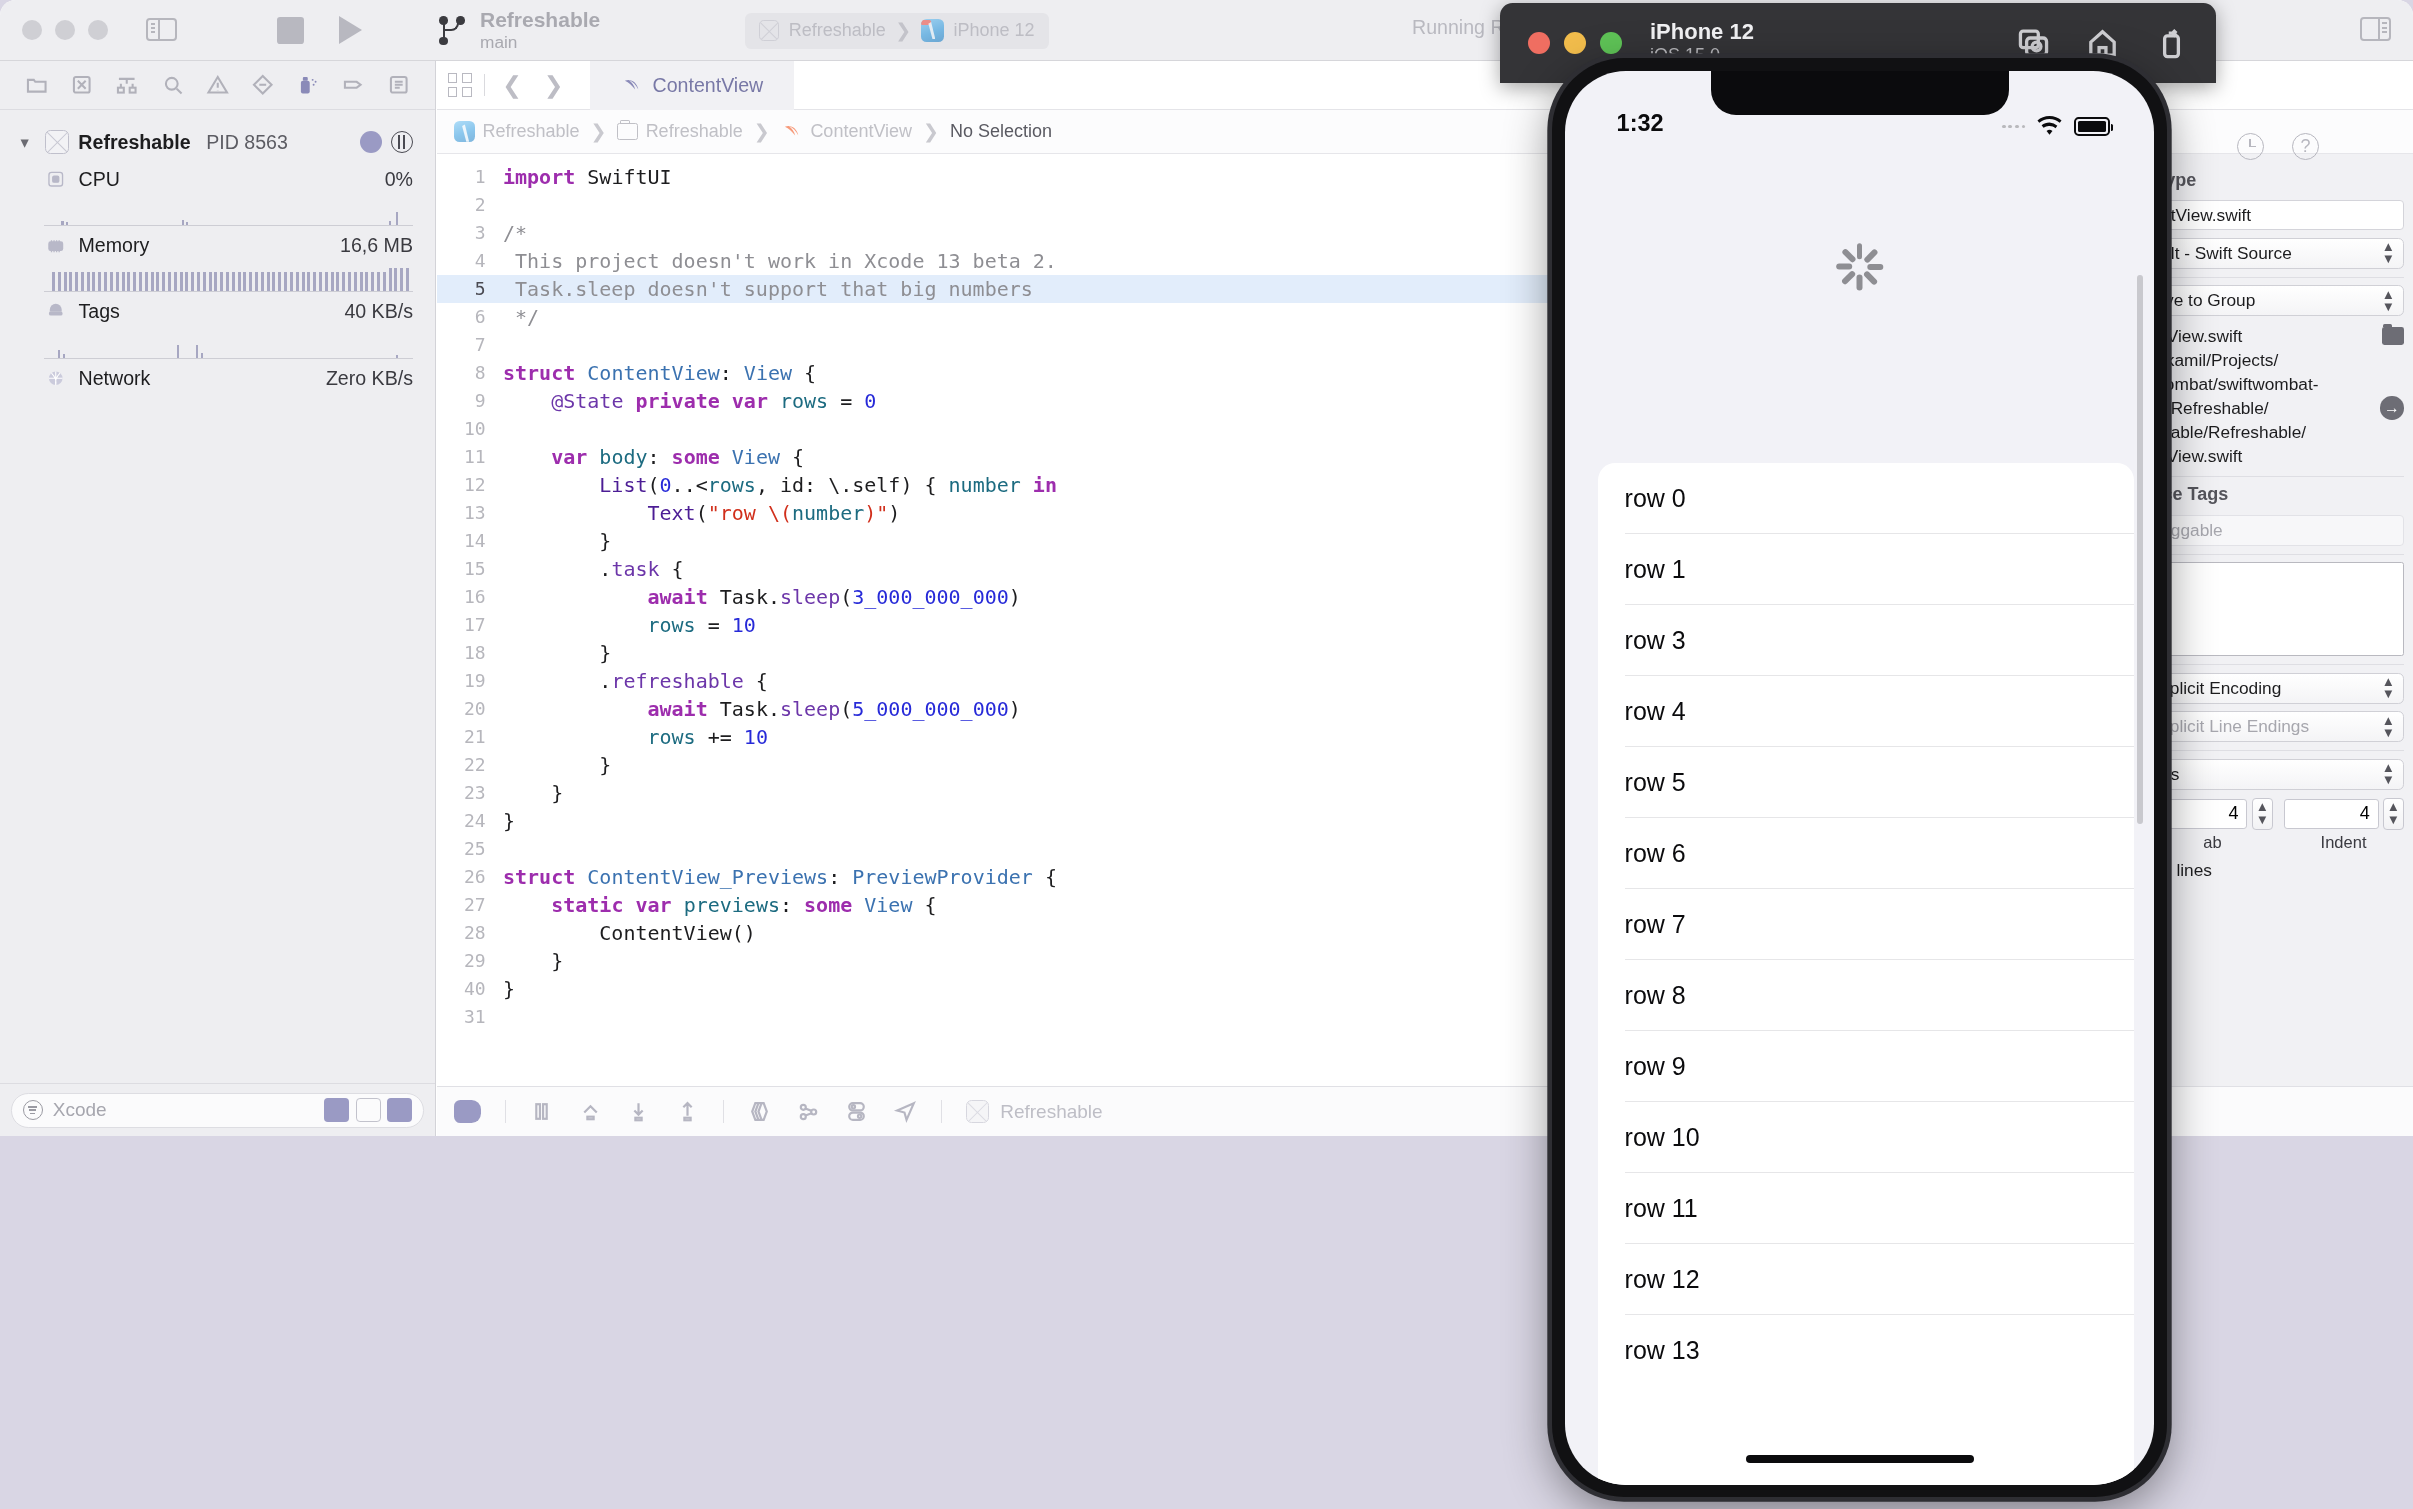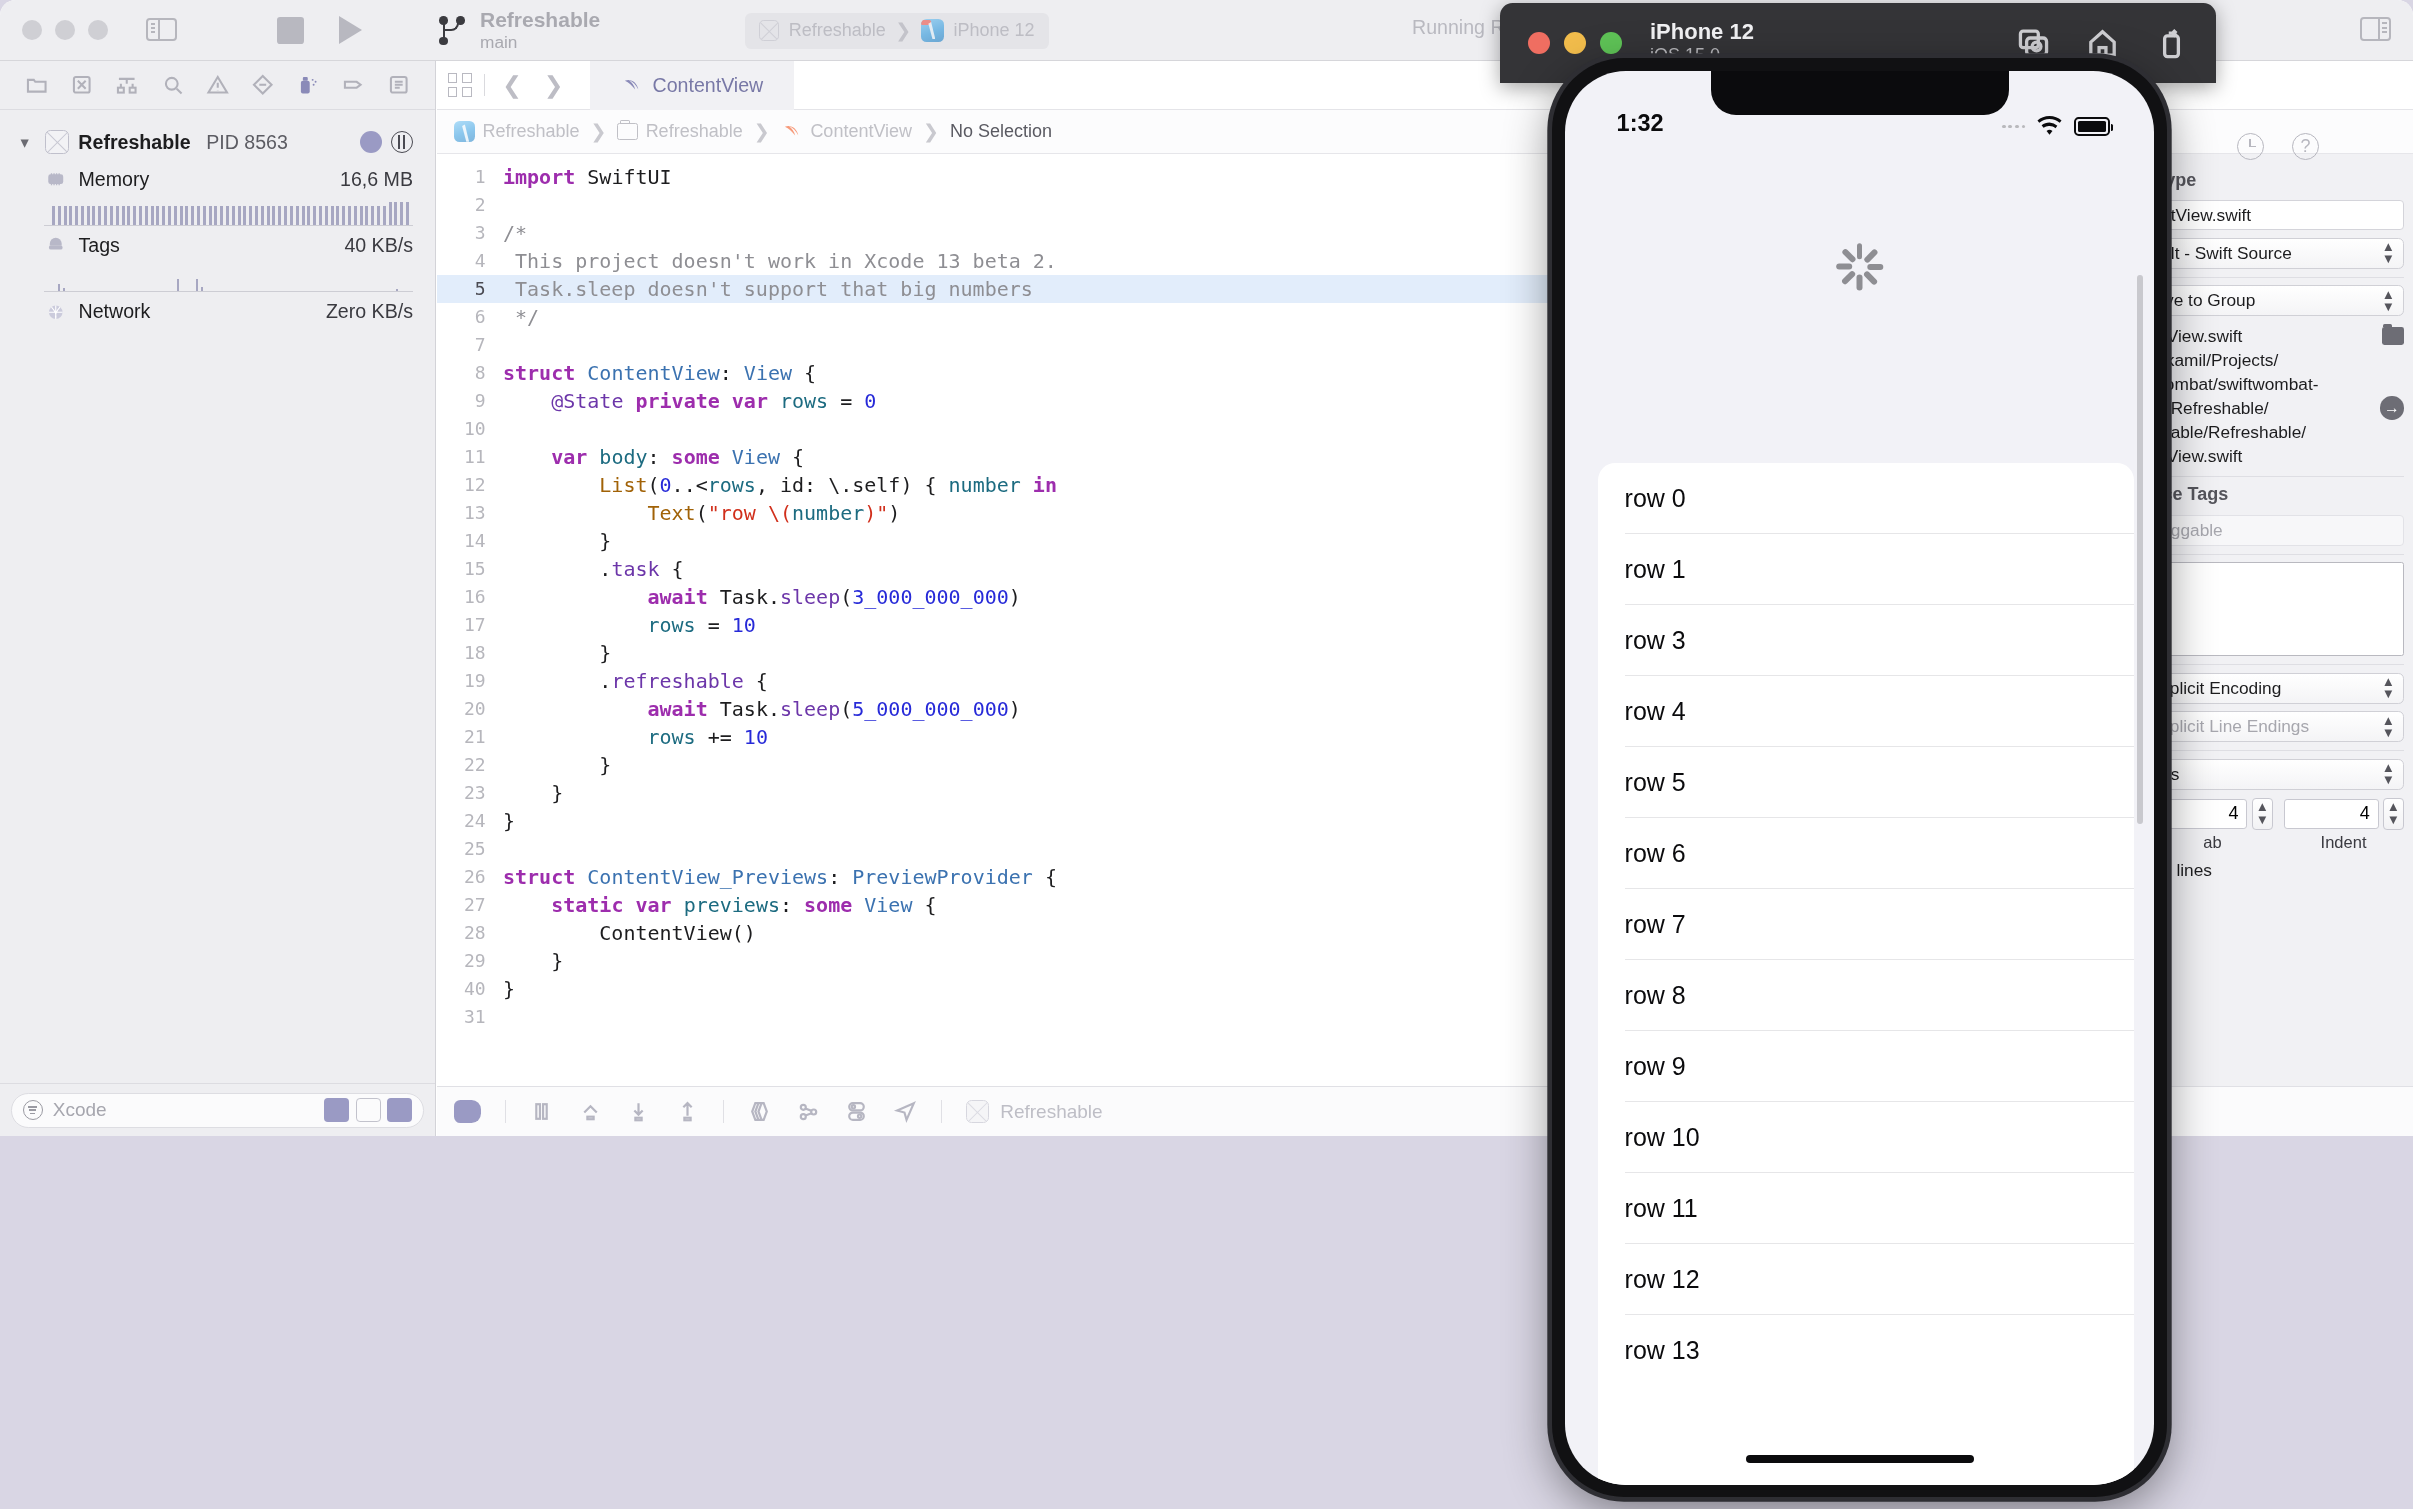--- a/index.html
+++ b/index.html
@@ -204,21 +204,21 @@
   .cline { display: flex; height: 28px; align-items: center; }
   .cline.hl { background: #e2edfb; }
   .gut { width: 66px; text-align: right; padding-right: 17.3px; color: #b6b6bc; font-size: 18px; flex: none; }
   .cline.hl .gut { color: #4a4a52; }
   .ctext { white-space: pre; color: #1d1d1f; }
   .kw { color: #9d2dad; font-weight: bold; }
   .ty { color: #3b72b0; }
   .cm { color: #8e8e93; }
   .st { color: #d12f1b; }
   .nm { color: #272ad8; }
-  .fn { color: #a16207; }
+  .fn { color: #4c1d95; }
   .mt { color: #6c36a9; }
   .vr { color: #1c6b80; }
   .pl { color: #1d1d1f; }
 
   .debug-bar {
     position: absolute; left: 0; right: 0; bottom: 0; height: 50px;
     background: #fbfbfc; border-top: 0.8px solid #e0e0e5;
     display: flex; align-items: center; gap: 23.5px; padding-left: 17.3px;
   }
   .db-ico { width: 25px; height: 25px; stroke: #b6b6c2; fill: none; stroke-width: 2.1; }
@@ -484,20 +484,38 @@
           <span class="disclosure">▾</span>
           <div class="proc-icon"></div>
           <span class="proc-name">Refreshable</span>
           <span class="proc-pid">PID 8563</span>
           <span class="proc-badges">
             <span class="badge-circ"></span>
             <span class="badge-ring"></span>
           </span>
         </div>
 
+        <div class="gauge">
+          <div class="gauge-head">
+            <svg class="g-ico" viewBox="0 0 24 24" style="stroke:#b8b8c8;fill:none;stroke-width:1.6">
+              <rect x="4" y="4" width="16" height="16" rx="3"></rect>
+                <rect x="8.5" y="8.5" width="7" height="7" rx="1.5" style="fill:#b8b8c8"></rect>
+            </svg>
+            <span class="g-label">CPU</span>
+            <span class="g-value">0%</span>
+          </div>
+          <div class="spark">
+            <i style="left:17.3px;height:3.9px"></i>
+              <i style="left:22px;height:3.1px"></i>
+            <i style="left:138px;height:5.5px"></i>
+              <i style="left:142px;height:3.1px"></i>
+            <i style="left:345px;height:4.7px"></i>
+              <i style="left:352px;height:13.3px"></i>
+          </div>
+        </div>
 
         <div class="gauge">
           <div class="gauge-head">
             <svg class="g-ico" viewBox="0 0 24 24" style="stroke:#b8b8c8;fill:none;stroke-width:1.6">
               <rect x="4" y="7" width="16" height="10" rx="2" style="fill:#b8b8c8"></rect>
               <path d="M7 5v2M10 5v2M13 5v2M16 5v2M7 17v2M10 17v2M13 17v2M16 17v2"></path>
             </svg>
             <span class="g-label">Memory</span>
             <span class="g-value">16,6 MB</span>
           </div>

